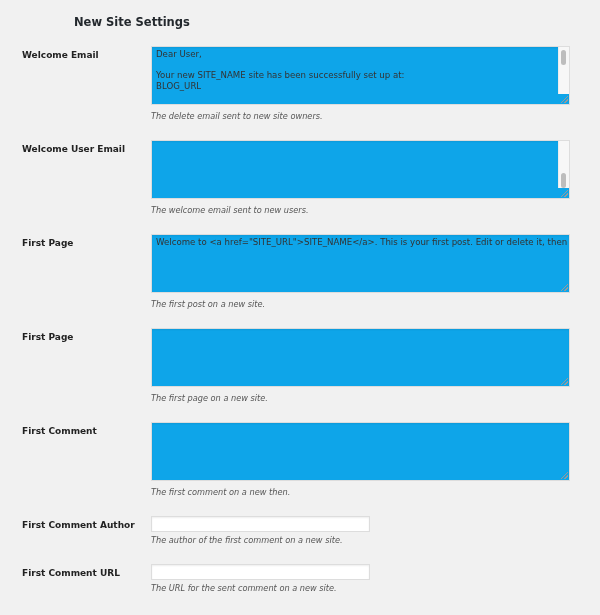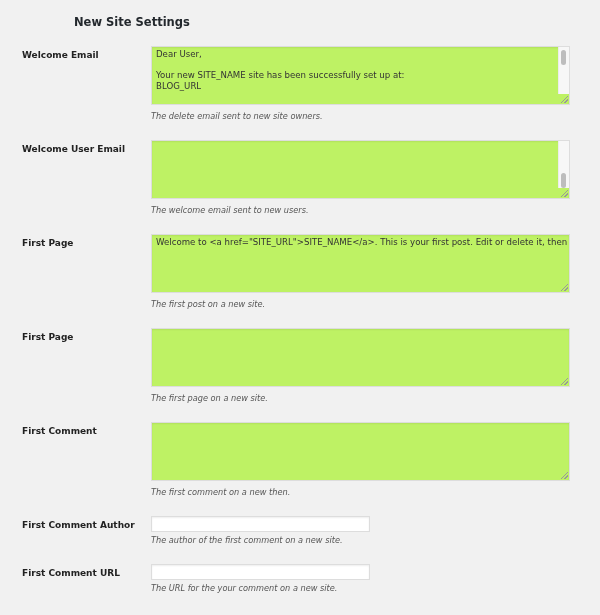--- a/index.html
+++ b/index.html
@@ -11,21 +11,21 @@
   .section-title {
     position: absolute; left: 26px; top: 15px;
     font-size: 11.5px; font-weight: bold; color: #23282d; margin-left: 48px;
   }
   .row-label {
     position: absolute; left: 22px;
     font-size: 9px; font-weight: bold; color: #222;
   }
   .ta {
     position: absolute; left: 151px; width: 419px; height: 59px;
-    background: #bef264; border: 1px solid #dddddd;
+    background: #0ea5e9; border: 1px solid #dddddd;
     box-shadow: inset 0 1px 2px rgba(0,0,0,0.07);
     box-sizing: border-box; overflow: hidden;
   }
   .ta-text {
     position: absolute; left: 4px; top: 2px; right: 14px;
     font-size: 8.6px; line-height: 10.5px; color: #333; white-space: pre;
   }
   .scrollbar {
     position: absolute; right: 0; top: 0; width: 10px; bottom: 10px;
     background: #f7f7f7; border-left: 1px solid #ececec;
@@ -97,13 +97,13 @@
   <div class="resize"></div>
 </div>
 <div class="desc" style="top:487px">The first comment on a new then.</div>
 
 <div class="row-label" style="top:520px">First Comment Author</div>
 <input class="inp" style="top: 516px;" type="text" value="">
 <div class="desc" style="top:535px">The author of the first comment on a new site.</div>
 
 <div class="row-label" style="top:568px">First Comment URL</div>
 <input class="inp" style="top: 564px;" type="text" value="">
-<div class="desc" style="top:583px">The URL for the your comment on a new site.</div>
+<div class="desc" style="top:583px">The URL for the sent comment on a new site.</div>
 
 </body></html>

